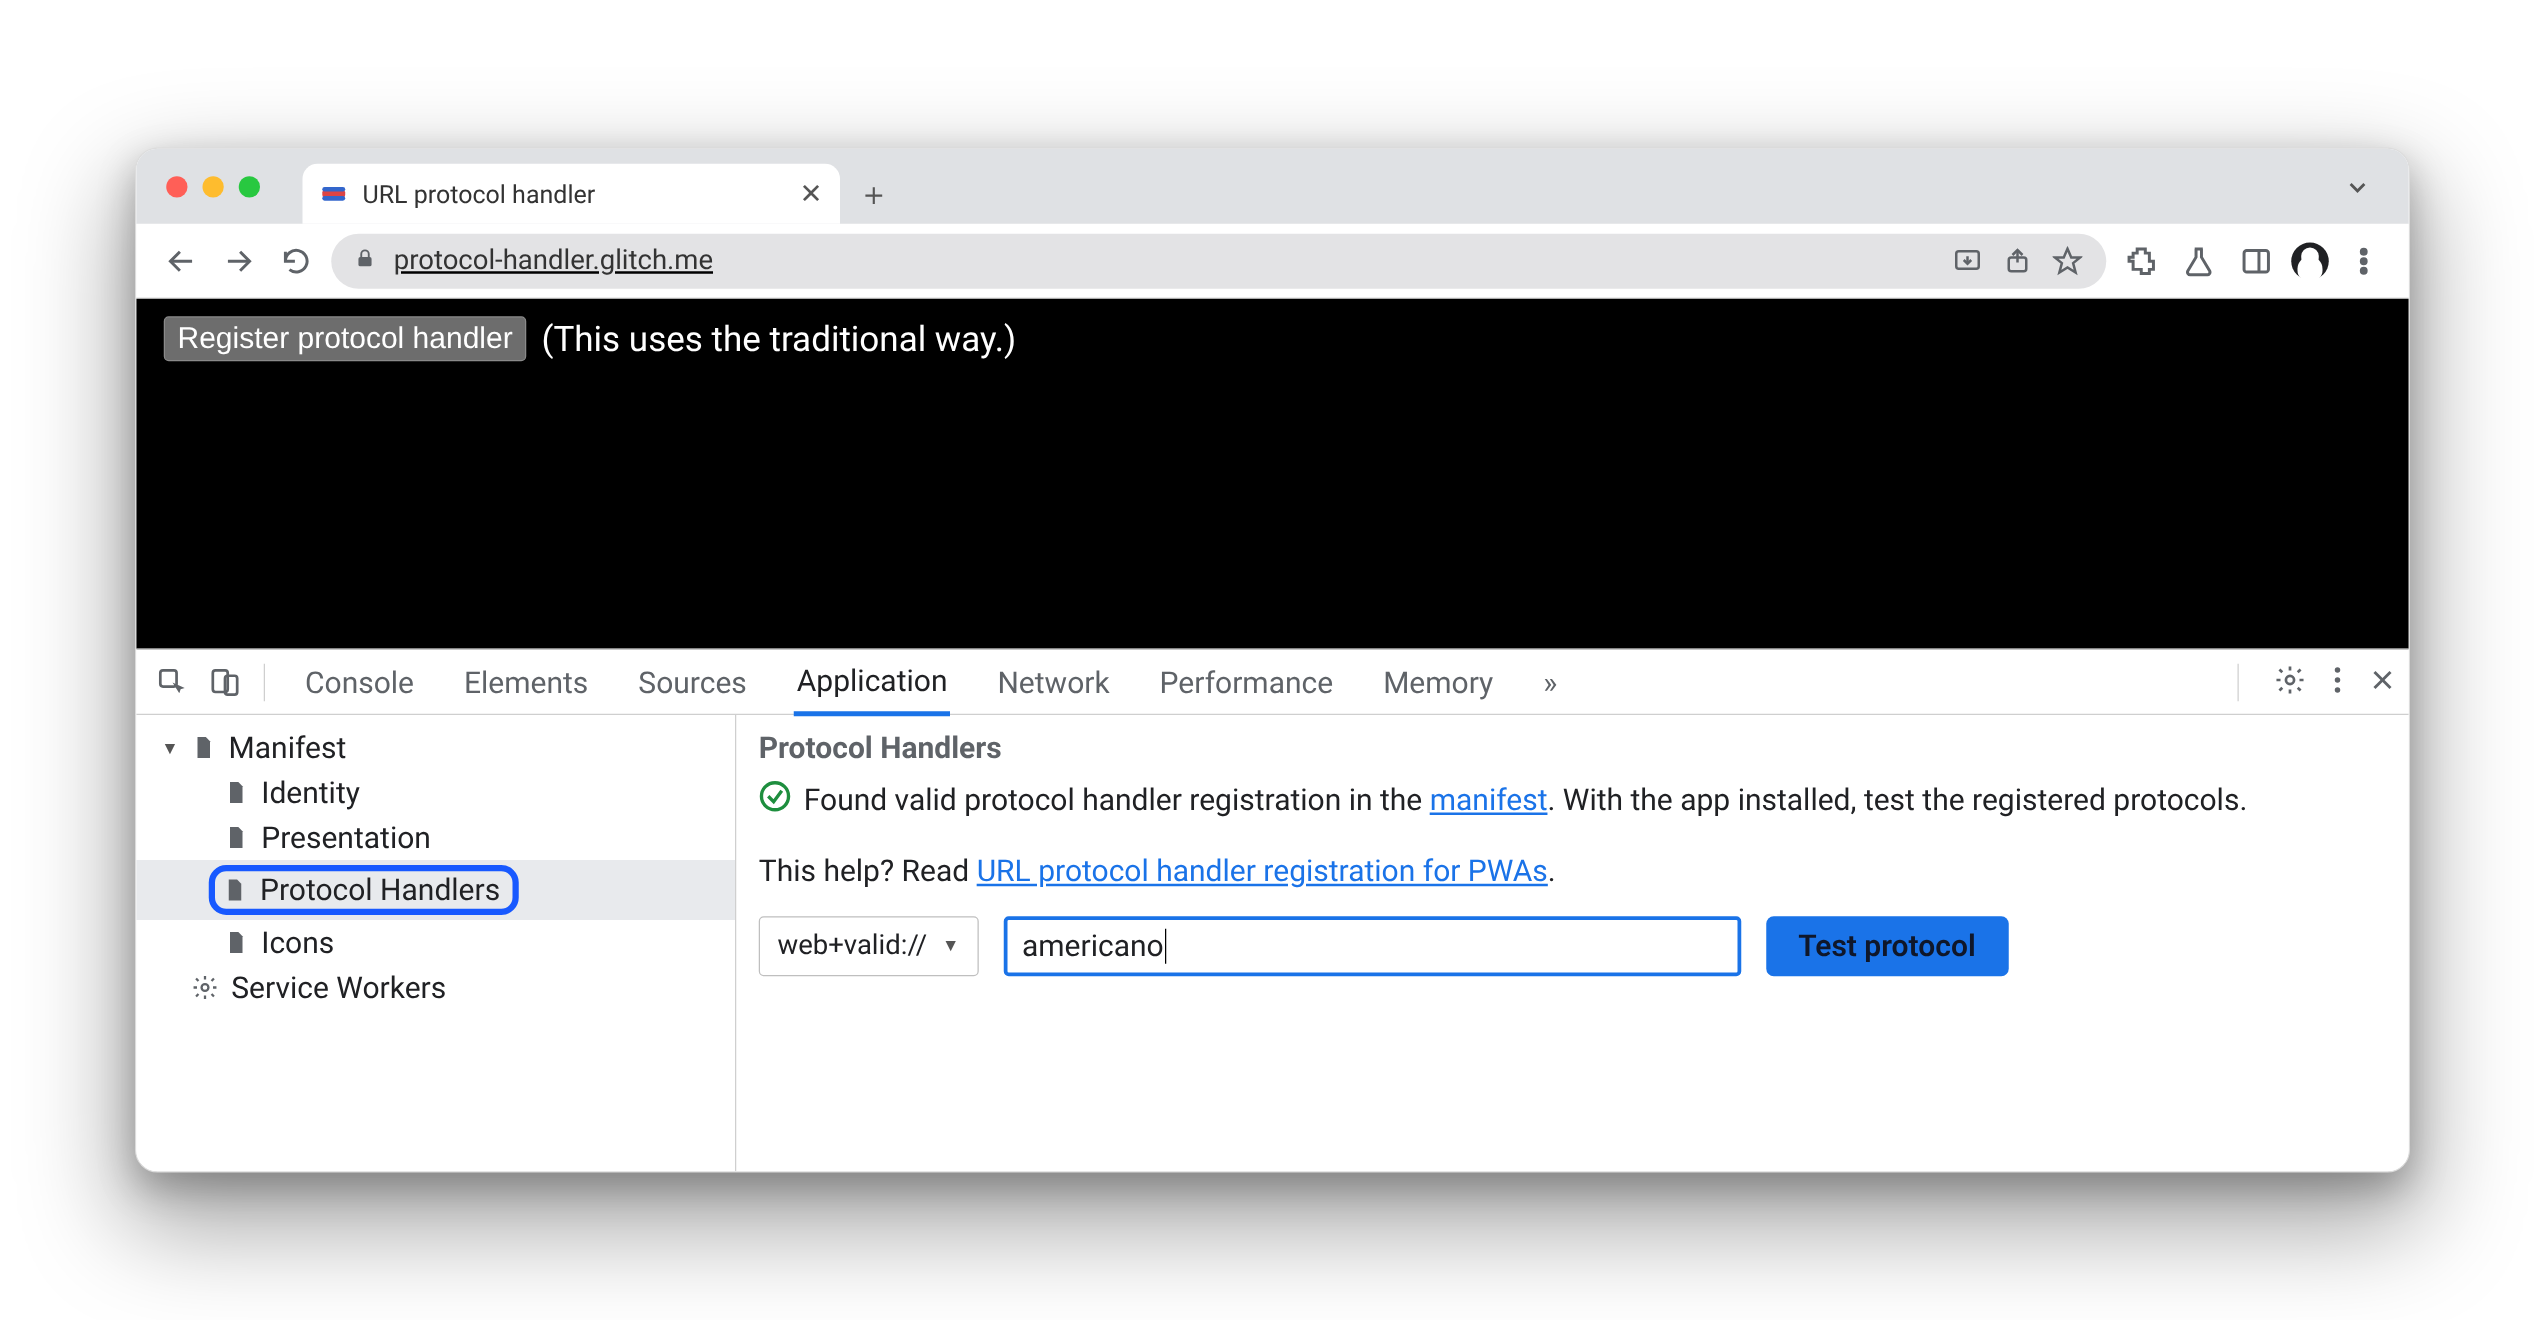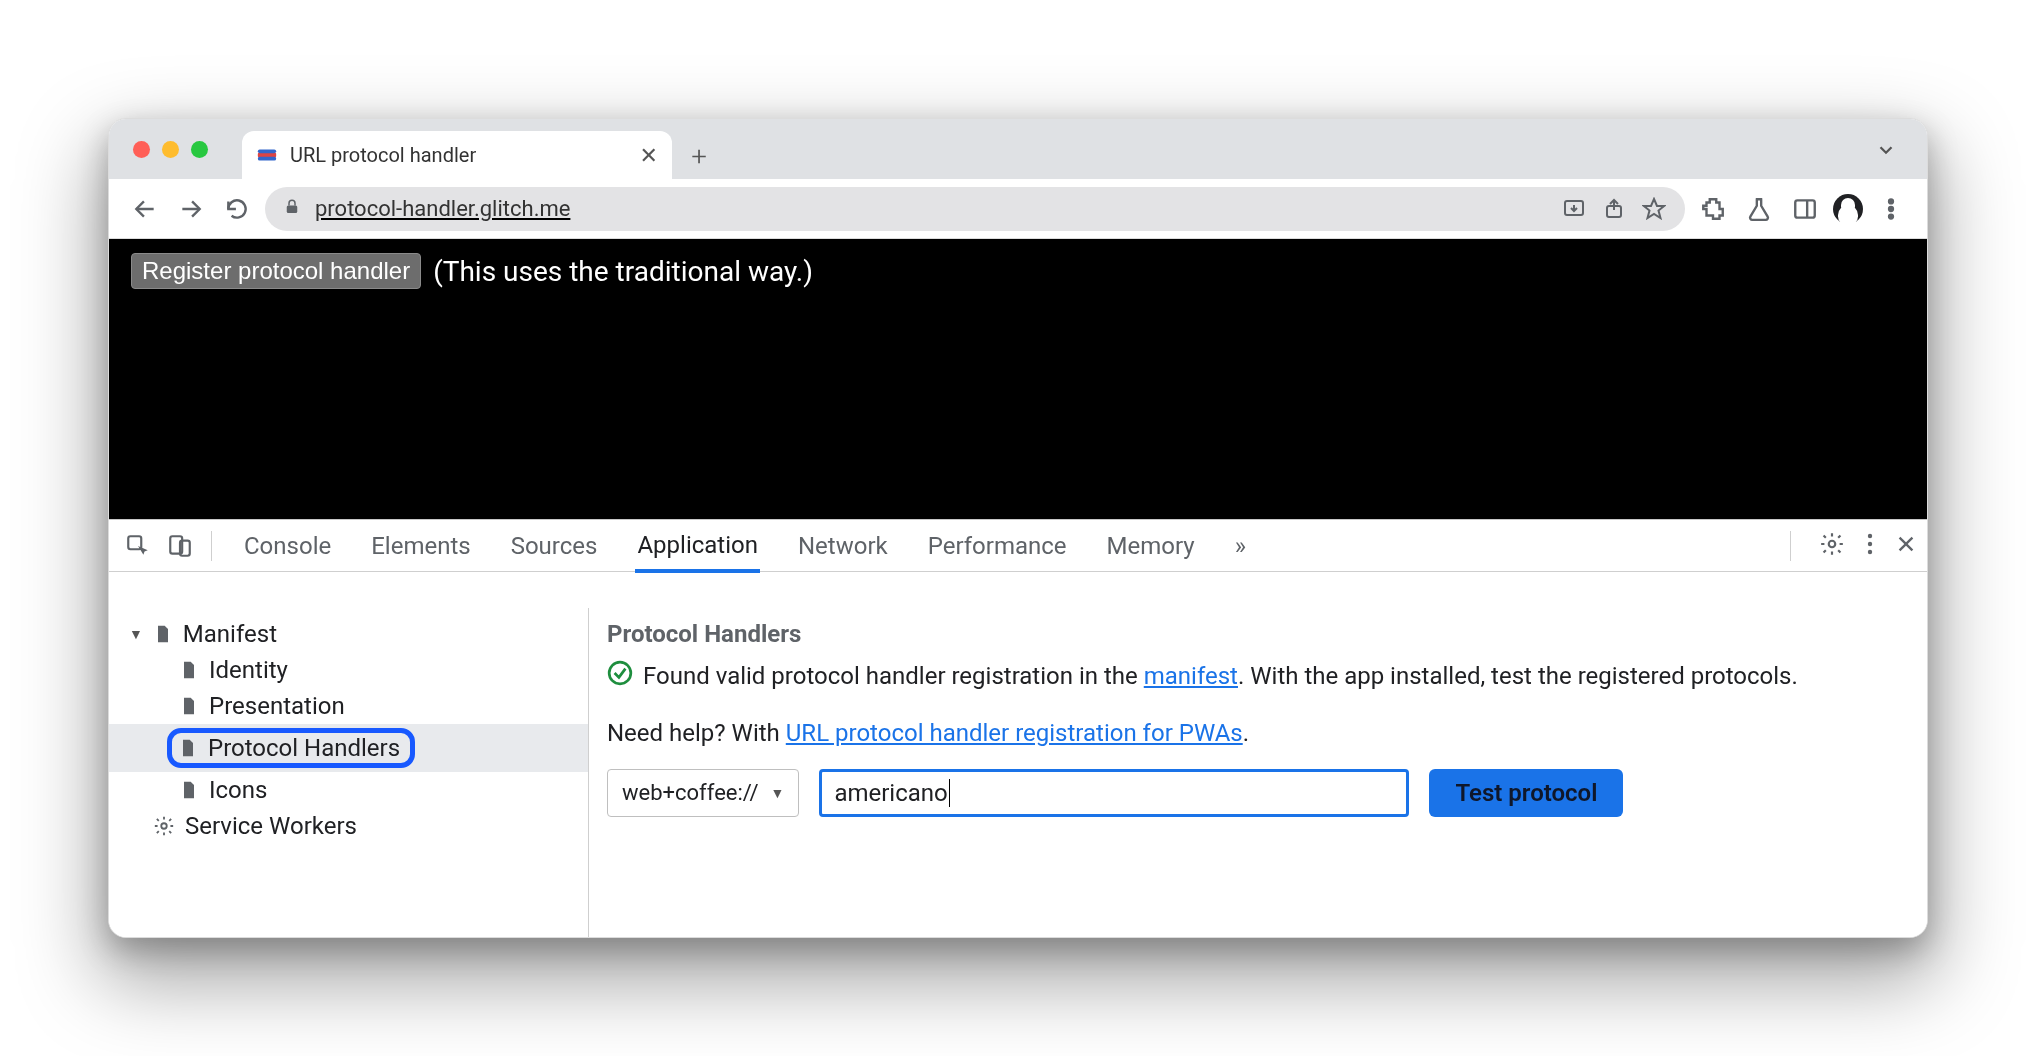--- a/index.html
+++ b/index.html
@@ -66,21 +66,21 @@
   .avatar{width:30px;height:30px;border-radius:50%;background:#202124;display:flex;align-items:center;justify-content:center;}
   .avatar::after{content:"";width:14px;height:14px;border-radius:50% 50% 40% 40%;background:#fff;box-shadow:0 10px 0 3px #fff;transform:translateY(-4px);}
   
   .page{
     background:#000; color:#fff; padding:14px 22px; height:280px; font-family: "Times New Roman", serif;
   }
   .page .line1{font-size:28px; margin-bottom:6px;}
   .page .line2{display:flex;align-items:center;gap:12px;font-size:28px;}
   .regbtn{background:#6d6d6d;color:#fff;border:1px solid #8a8a8a;padding:3px 10px;font-size:24px;font-family:-apple-system,Arial,sans-serif;border-radius:4px;}
   
-  .devtools{flex:1;display:flex;flex-direction:column;background:#fff;border-top:1px solid #c8c8c8;gap:36px;}
+  .devtools{flex:1;display:flex;flex-direction:column;background:#fff;border-top:1px solid #c8c8c8;}
   .dtbar{height:52px;display:flex;align-items:center;border-bottom:1px solid #cfcfcf;padding:0 10px;gap:4px;}
   .dtbar .dicon{width:38px;height:38px;display:flex;align-items:center;justify-content:center;}
   .dtbar .dicon svg{width:26px;height:26px;stroke:#5f6368;fill:none;stroke-width:2;}
   .dtbar .sep{width:1px;height:30px;background:#cfcfcf;margin:0 8px;}
   .dttabs{display:flex;gap:36px;align-items:center;flex:1;padding-left:18px;font-size:24px;color:#5f6368;}
   .dttab{padding:10px 2px;cursor:pointer;}
   .dttab.active{color:#202124;border-bottom:4px solid #1a73e8;margin-bottom:-2px;}
   .dtright{display:flex;align-items:center;gap:20px;color:#5f6368;}
   .dtbody{flex:1;display:flex;min-height:0;}
   .sidebar{width:480px;border-right:1px solid #cfcfcf;padding-top:8px;font-size:24px;color:#202124;}
@@ -304,25 +304,25 @@
           <div class="statusrow">
             <span class="okicon"><svg viewBox="0 0 24 24">
                   <circle cx="12" cy="12" r="10"></circle>
                   <polyline points="7 12 11 16 17 8"></polyline>
                 </svg></span>
             <div>
               <span>Found valid protocol handler registration in the </span><a href="#">manifest</a><span>. With the app installed, test the registered protocols.</span>
             </div>
           </div>
           <div style="margin-top:22px;">
-            <span>Need help? With </span><a href="#">URL protocol handler registration for PWAs</a><span>.</span>
+            <span>This help? Read </span><a href="#">URL protocol handler registration for PWAs</a><span>.</span>
           </div>
           <div class="controls">
             <div class="sel">
-              <span>web+coffee://</span>
+              <span>web+valid://</span>
               <span class="caret">▼</span>
             </div>
             <div class="pinput">
               <span>americano</span>
                 <span class="cursor"></span>
             </div>
             <button class="testbtn">Test protocol</button>
           </div>
         </div>
       </div>

